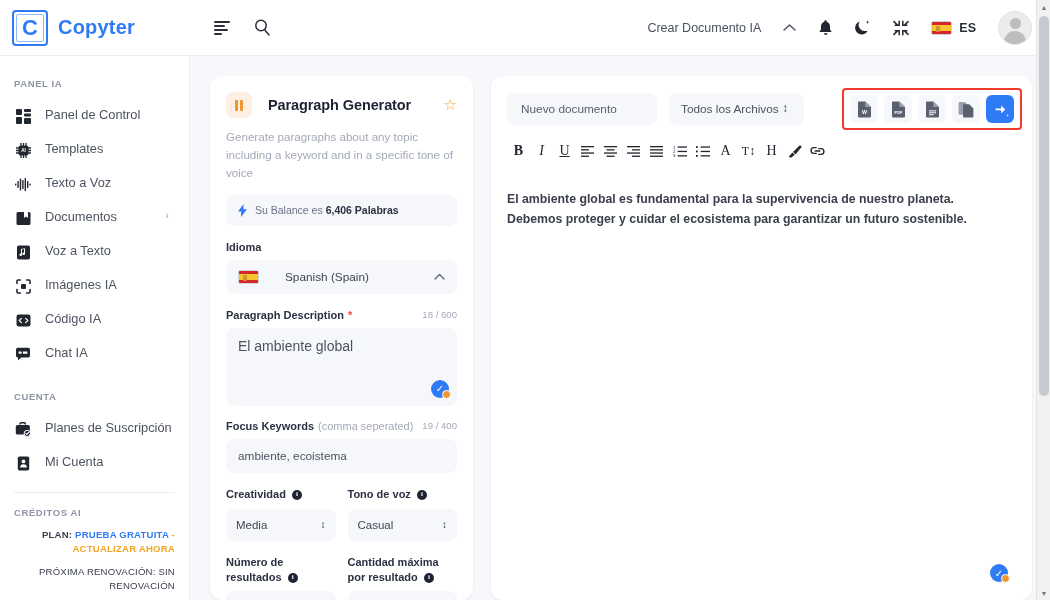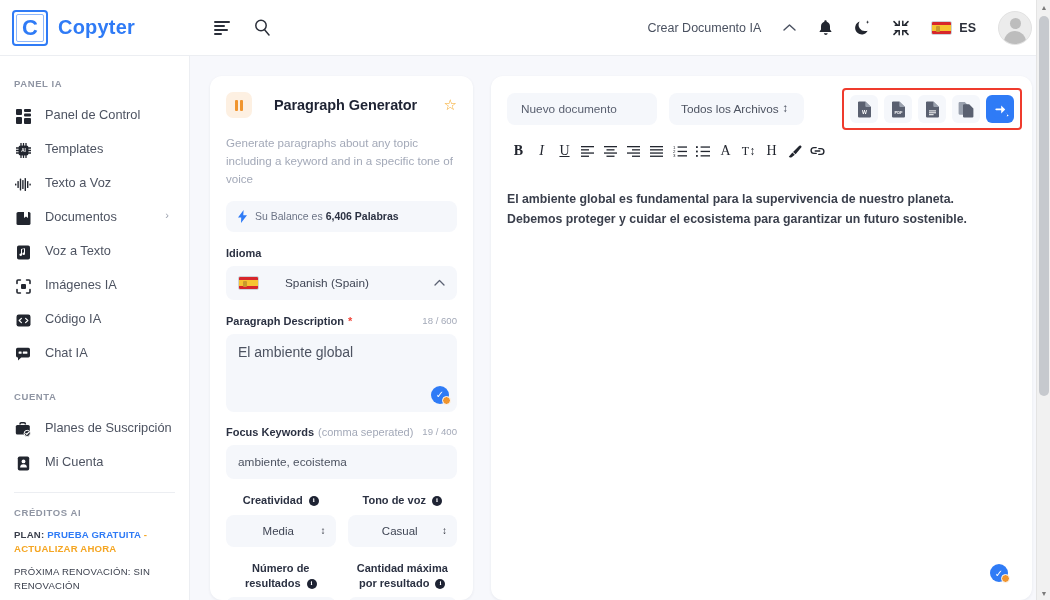--- a/index.html
+++ b/index.html
@@ -87,41 +87,41 @@
   }
   .side-item {
     display: flex; align-items: flex-start; gap: 13px;
     padding: 8px 14px 8px 14px; cursor: pointer; position: relative;
   }
   .side-label { font-size: 12.8px; color: #4d5361; white-space: nowrap; }
   .side-ico { width: 18px; height: 18px; display:flex; align-items:center; justify-content:center; color: #2b2f3a; flex: 0 0 18px; }
   .side-chev { position: absolute; right: 20px; color: #9aa0ad; font-size: 11px; }
   .side-divider { height: 1px; background: #eceef2; margin: 12px 14px; }
   .credits { padding: 0 14px; }
-  .credit-line { font-size: 9.6px; font-weight: bold; letter-spacing: .2px; line-height: 1.45; color: #3a3f4c; margin-bottom: 9px; }
+  .credit-line { font-size: 9.6px; font-weight: bold; letter-spacing: .2px; line-height: 1.45; color: #3a3f4c; margin-bottom: 9px; text-align: right; }
   .c-blue { color: #2f7bf6; }
   .c-orange { color: #f5a623; }
 
   
   .main {
     flex: 1 1 auto; background: #f7f8fc;
     padding: 20px 18px 0 20px; display: flex; gap: 18px;
     min-width: 0; overflow: hidden;
   }
 
   
   .gen-card {
     width: 263px; flex: 0 0 263px;
     background: #fff; border-radius: 12px;
     box-shadow: 0 1px 3px rgba(30,40,70,.07);
     padding: 16px 16px 10px 16px;
     height: 100%;
     overflow: hidden;
   }
-  .gen-head { display: flex; align-items: center; gap: 22px; margin-bottom: 16px; }
+  .gen-head { display: flex; align-items: center; gap: 16px; margin-bottom: 10px; }
   .gen-badge {
     width: 26px; height: 26px; border-radius: 7px; background: #fdf0e2;
     display: flex; align-items: center; justify-content: center; flex: 0 0 26px;
   }
   .gen-badge i { display:block; width:3px; height:11px; background:#f0952f; border-radius:1px; margin:0 1px; }
   .gen-title { font-size: 14.5px; font-weight: bold; color: #1e2333; letter-spacing: -.1px; flex: 1 1 auto; }
   .star { color: #f5a623; font-size: 15px; cursor: pointer; }
   .gen-desc { font-size: 11.6px; line-height: 1.55; color: #a3a9b8; margin-bottom: 13px; }
   .balance {
     background: #f5f7fb; border-radius: 8px; padding: 9px 12px;
@@ -149,21 +149,21 @@
   .textarea-box {
     background: #f5f7fb; border-radius: 8px; height: 78px;
     padding: 10px 12px; position: relative; margin-bottom: 14px;
   }
   .textarea-val { font-size: 14px; color: #4d5361; }
   .input-box {
     background: #f5f7fb; border-radius: 8px; height: 34px;
     display: flex; align-items: center; padding: 0 12px; margin-bottom: 14px;
   }
   .input-val { font-size: 11.8px; color: #4d5361; }
-  .two-col { display: flex; gap: 12px; text-align: center; }
+  .two-col { display: flex; gap: 12px; }
   .col { flex: 1 1 0; min-width: 0; }
   .mini-select {
     background: #f5f7fb; border-radius: 8px; height: 32px;
     display: flex; align-items: center; padding: 0 10px; cursor: pointer;
   }
   .mini-select .select-val { font-size: 11.5px; }
   .updown { color: #2b2f3a; font-size: 10px; line-height: 1; }
   .info-dot {
     width: 10px; height: 10px; border-radius: 50%; background: #1e2333;
     color: #fff; font-size: 7px; font-weight: bold;

